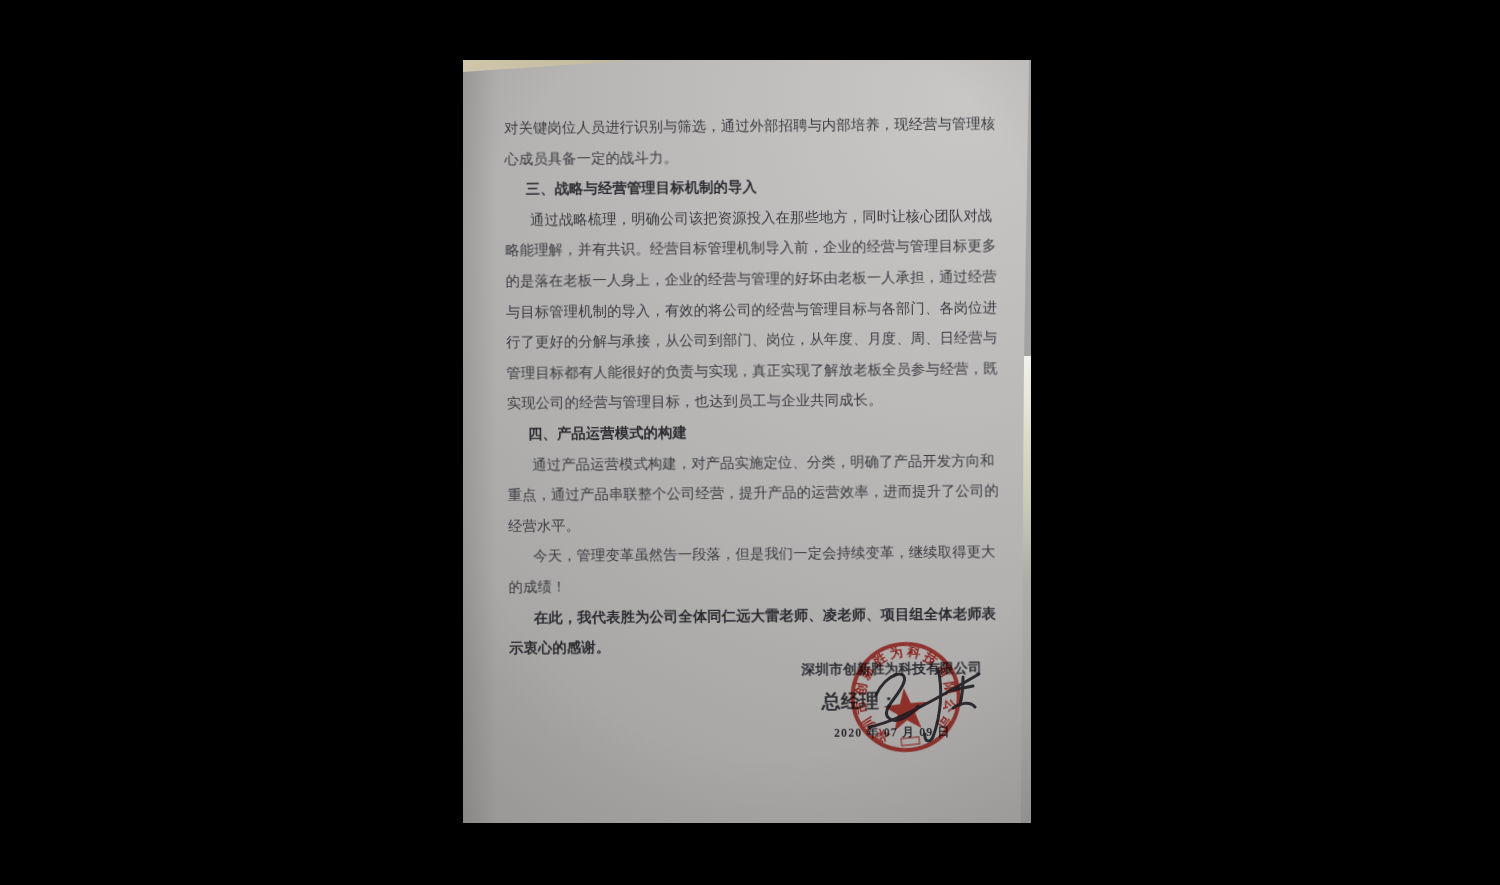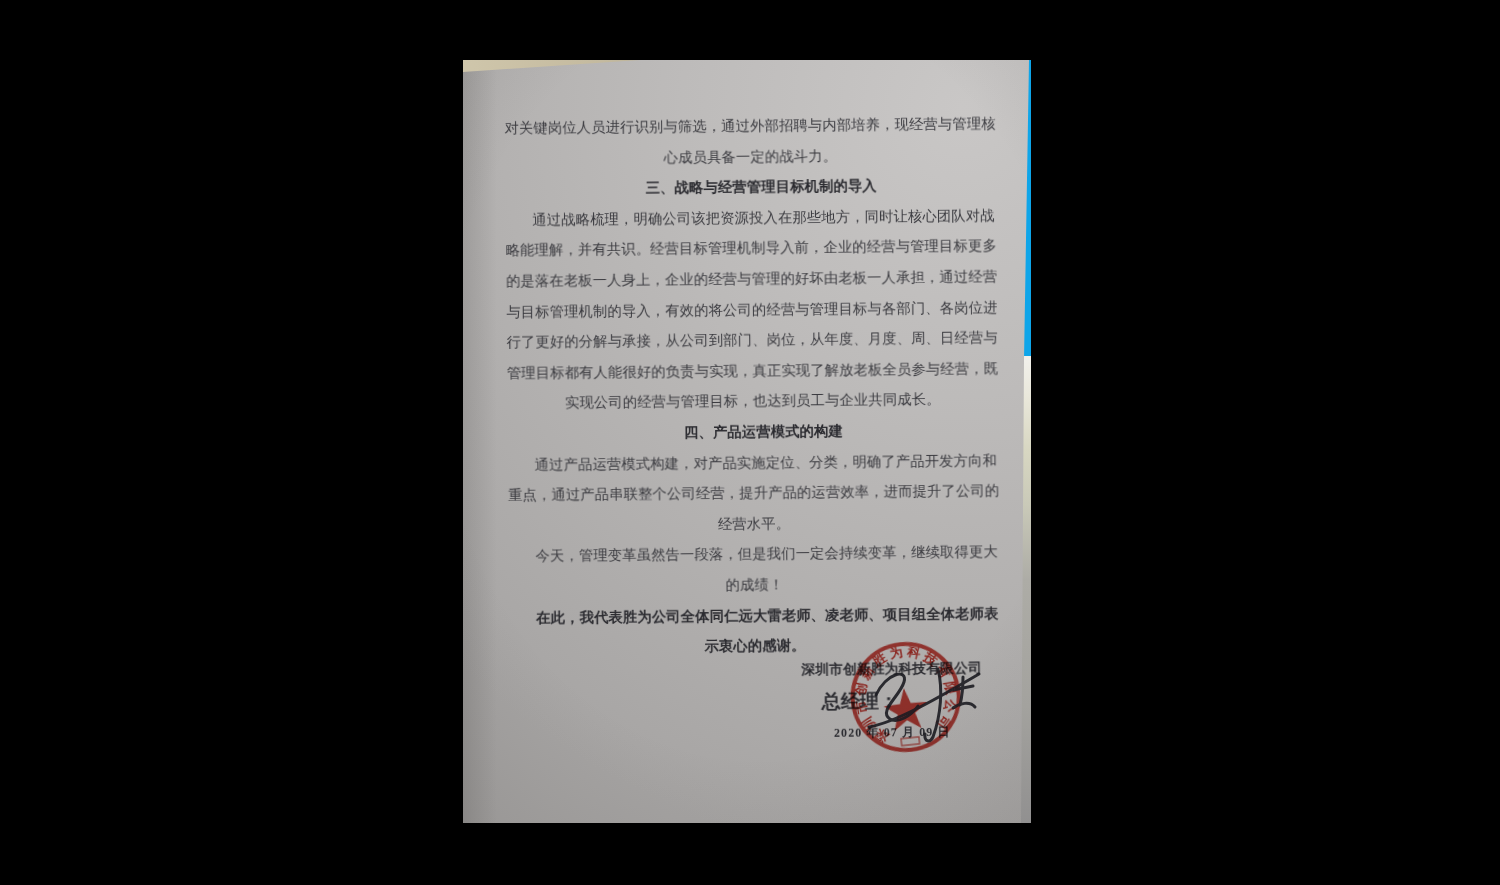--- a/index.html
+++ b/index.html
@@ -1,19 +1,19 @@
 <!DOCTYPE html>
 <html><head>
 <meta charset="utf-8">
 <title></title>
 <style>
   html,body{margin:0;padding:0;background:#000;}
   .stage{position:relative;width:1500px;height:885px;background:#000;overflow:hidden;
          font-family:"Liberation Serif","DejaVu Serif",serif;}
-  .photo{position:absolute;left:463px;top:60px;width:568px;height:763px;background:#0ea5e9;overflow:hidden;text-align:center;}
+  .photo{position:absolute;left:463px;top:60px;width:568px;height:763px;background:#a3a3a3;overflow:hidden;}
   
   .table-edge{position:absolute;left:0;top:0;width:250px;height:16px;
       background:linear-gradient(100deg,#cfc6ab 0%,#c4ba9f 55%,#b2a98f 100%);}
   
   .right-strip{position:absolute;left:549px;top:296px;width:19px;height:467px;
       background:linear-gradient(180deg,#f2f1ec 0%,#e9e7da 9%,#d8d7c2 20%,#c9c9b8 32%,#adaca6 48%,#a3a29e 75%,#919090 100%);}
   .paper{position:absolute;left:0;top:0;width:568px;height:763px;
       background:radial-gradient(130% 100% at 88% 6%, #c9c7c6 0%, #bdbbba 38%, #b2b0af 68%, #a6a4a3 100%);
       clip-path:polygon(0 12px,177px 0,566px 0,561px 300px,558px 763px,0 763px);}
   .paper::before{content:"";position:absolute;left:0;top:0;width:34px;height:100%;

